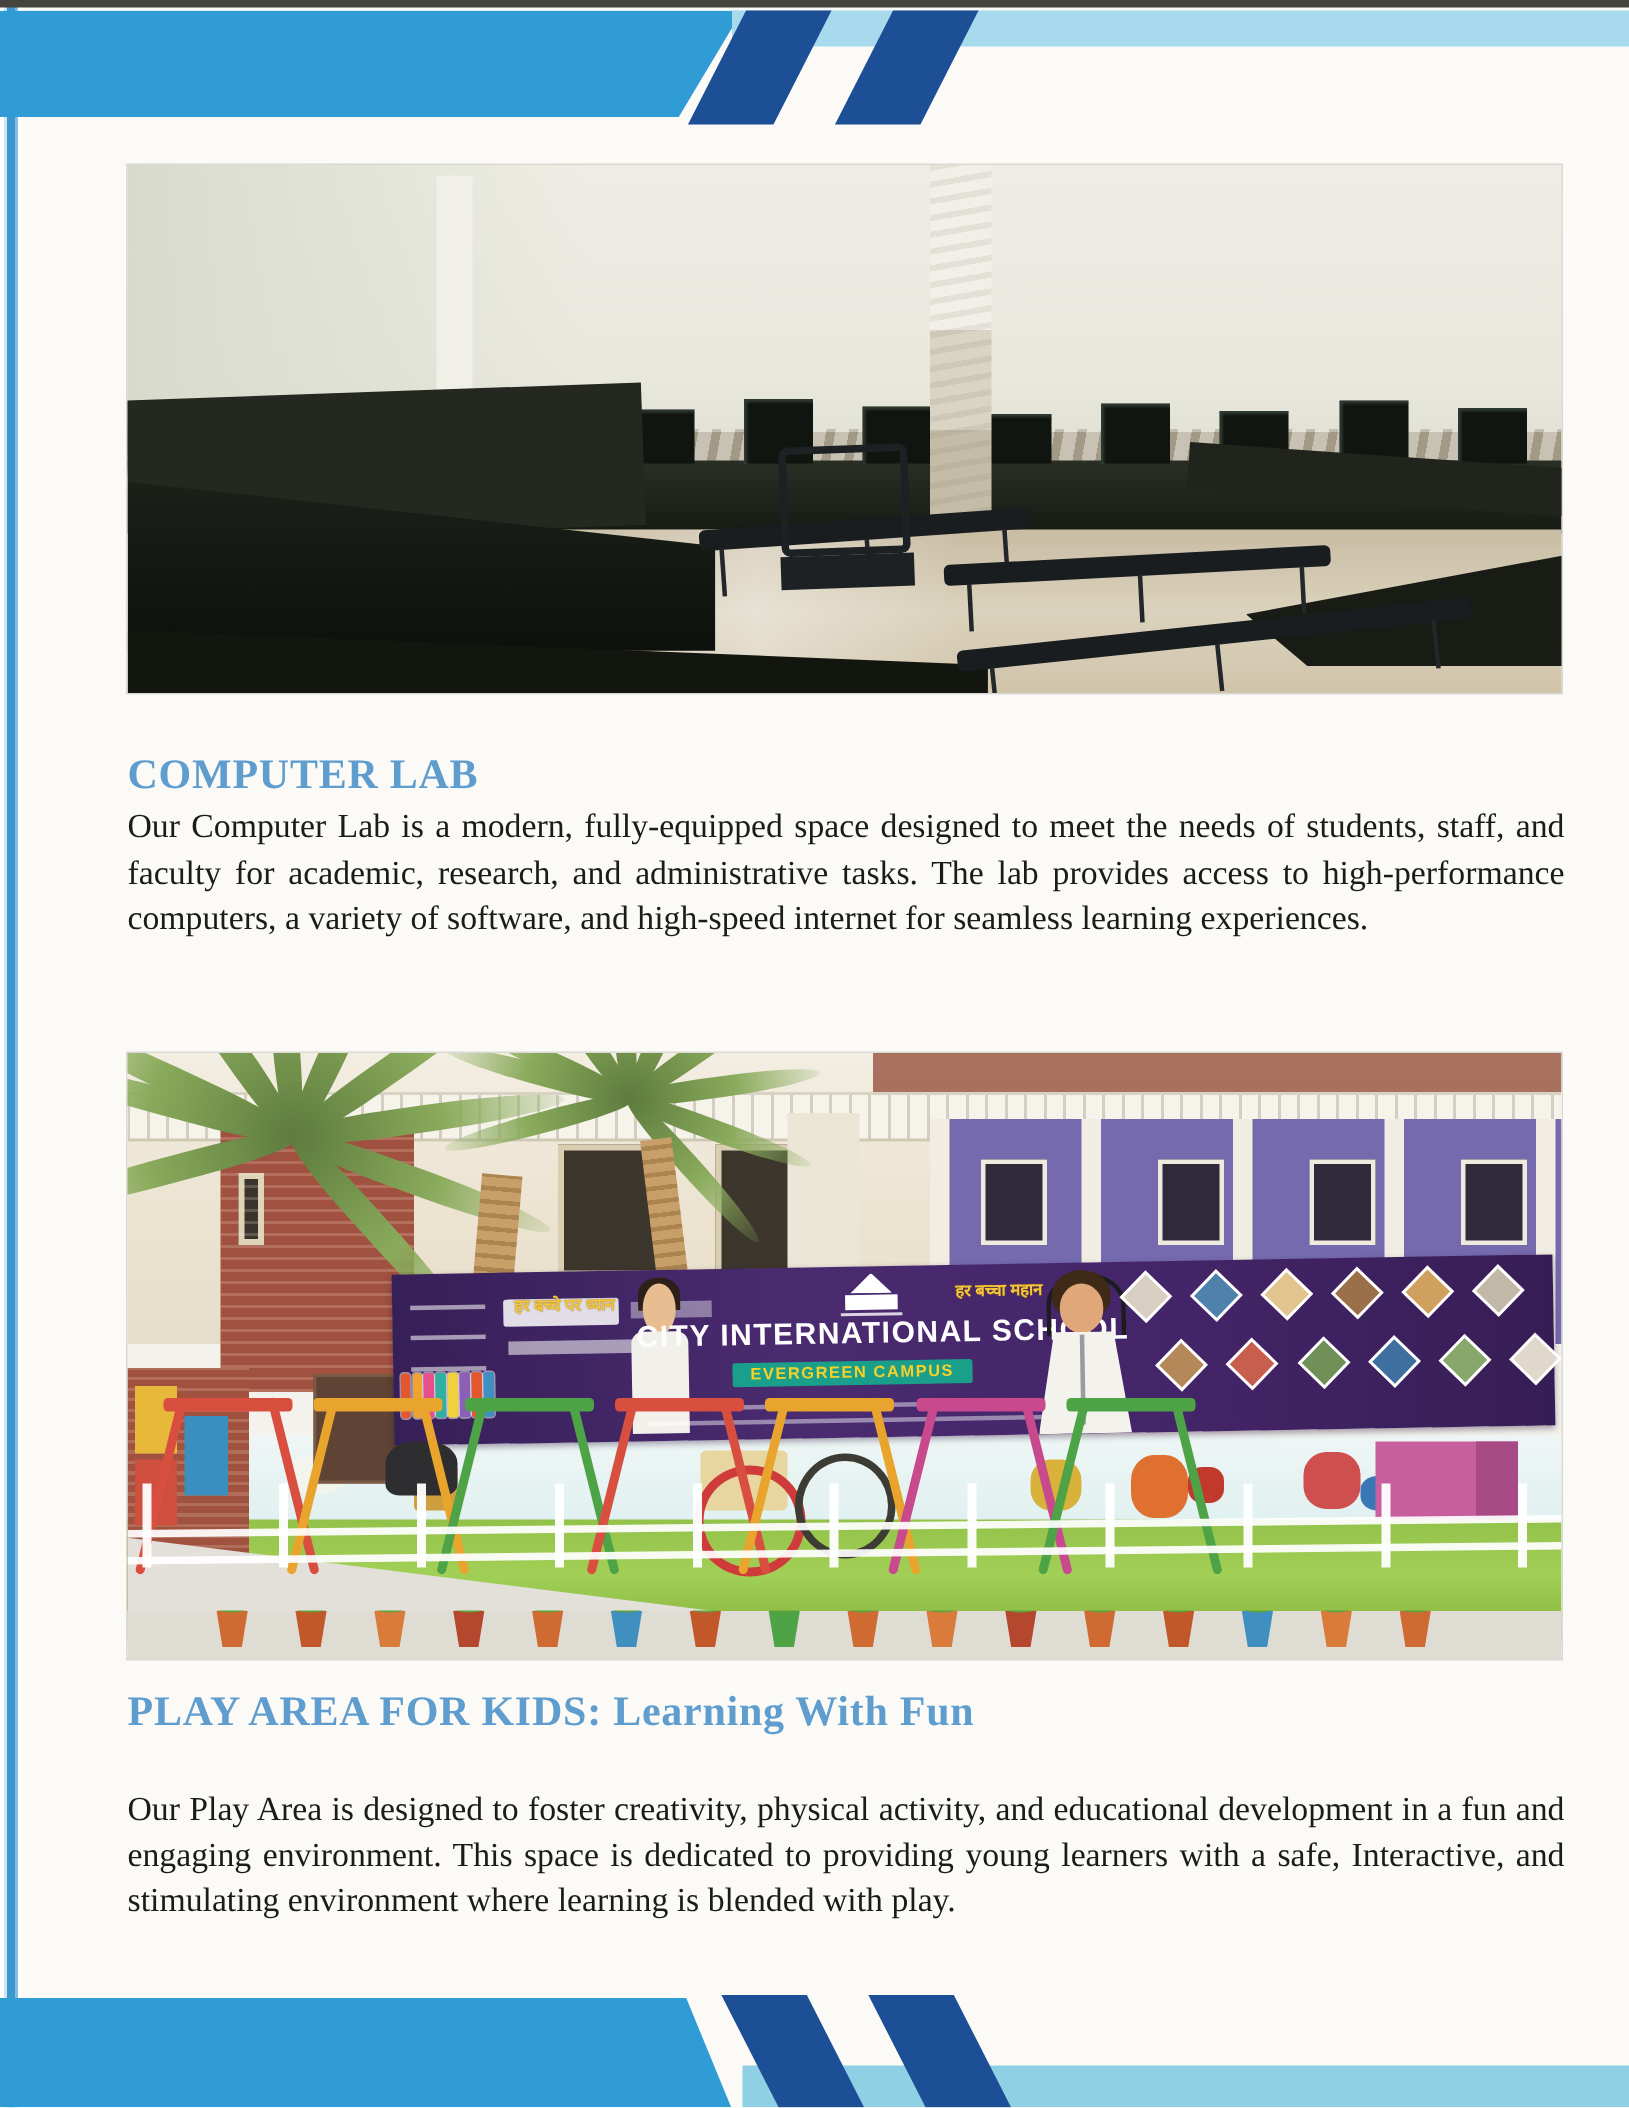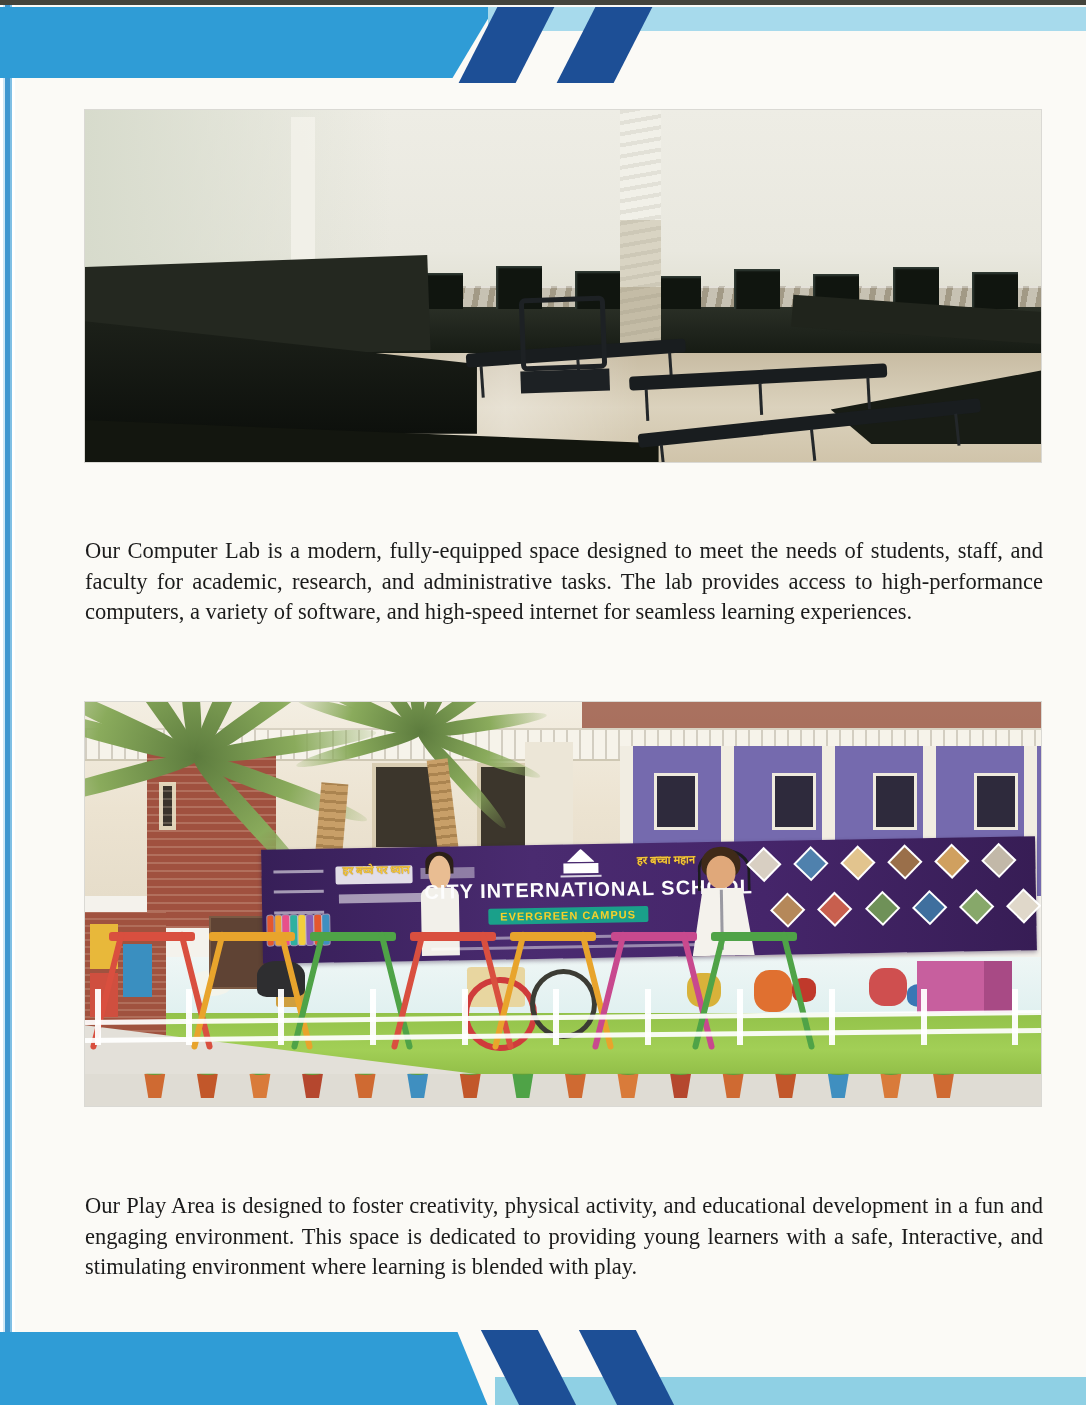--- a/index.html
+++ b/index.html
@@ -225,20 +225,21 @@
       </i>
     <i class="lab-bench lab-b3">
         <span class="seat"></span>
         <span class="leg" style="left:6%"></span>
         <span class="leg" style="left:50%"></span>
         <span class="leg" style="left:92%"></span>
       </i>
     <i class="lab-armchair"></i>
   </div>
 
+  <div class="sect-heading h-lab">COMPUTER LAB</div>
   <div class="sect-body p-lab">Our Computer Lab is a modern, fully-equipped space designed to meet the needs of students, staff, and faculty for academic, research, and administrative tasks. The lab provides access to high-performance computers, a variety of software, and high-speed internet for seamless learning experiences.</div>
 
   <div class="photo photo-play">
     <i class="play-sky"></i>
     <i class="play-building"></i>
     <i class="pb-brickband"></i>
     <i class="pb-parapet"></i>
     <i class="pb-bricktower">
         <span class="pb-tower-window" style="position:absolute"></span>
       </i>
@@ -424,20 +425,21 @@
       <i class="pot" style="left: 50%; background: rgb(207, 106, 50);"></i>
       <i class="pot" style="left: 55.5%; background: rgb(217, 123, 58);"></i>
       <i class="pot" style="left: 61%; background: rgb(181, 71, 46);"></i>
       <i class="pot" style="left: 66.5%; background: rgb(207, 106, 50);"></i>
       <i class="pot" style="left: 72%; background: rgb(194, 87, 42);"></i>
       <i class="pot" style="left: 77.5%; background: rgb(63, 143, 192);"></i>
       <i class="pot" style="left: 83%; background: rgb(217, 123, 58);"></i>
       <i class="pot" style="left: 88.5%; background: rgb(207, 106, 50);"></i>
     </div>
 
+  <div class="sect-heading h-play">PLAY AREA FOR KIDS: Learning With Fun</div>
   <div class="sect-body p-play">Our Play Area is designed to foster creativity, physical activity, and educational development in a fun and engaging environment. This space is dedicated to providing young learners with a safe, Interactive, and stimulating environment where learning is blended with play.</div>
 
   <div class="band band-bottom">
     <div class="bb-cyan"></div>
     <div class="bb-blue"></div>
     <div class="bb-stripe bb-s1"></div>
     <div class="bb-stripe bb-s2"></div>
   </div>
 
 </div>

